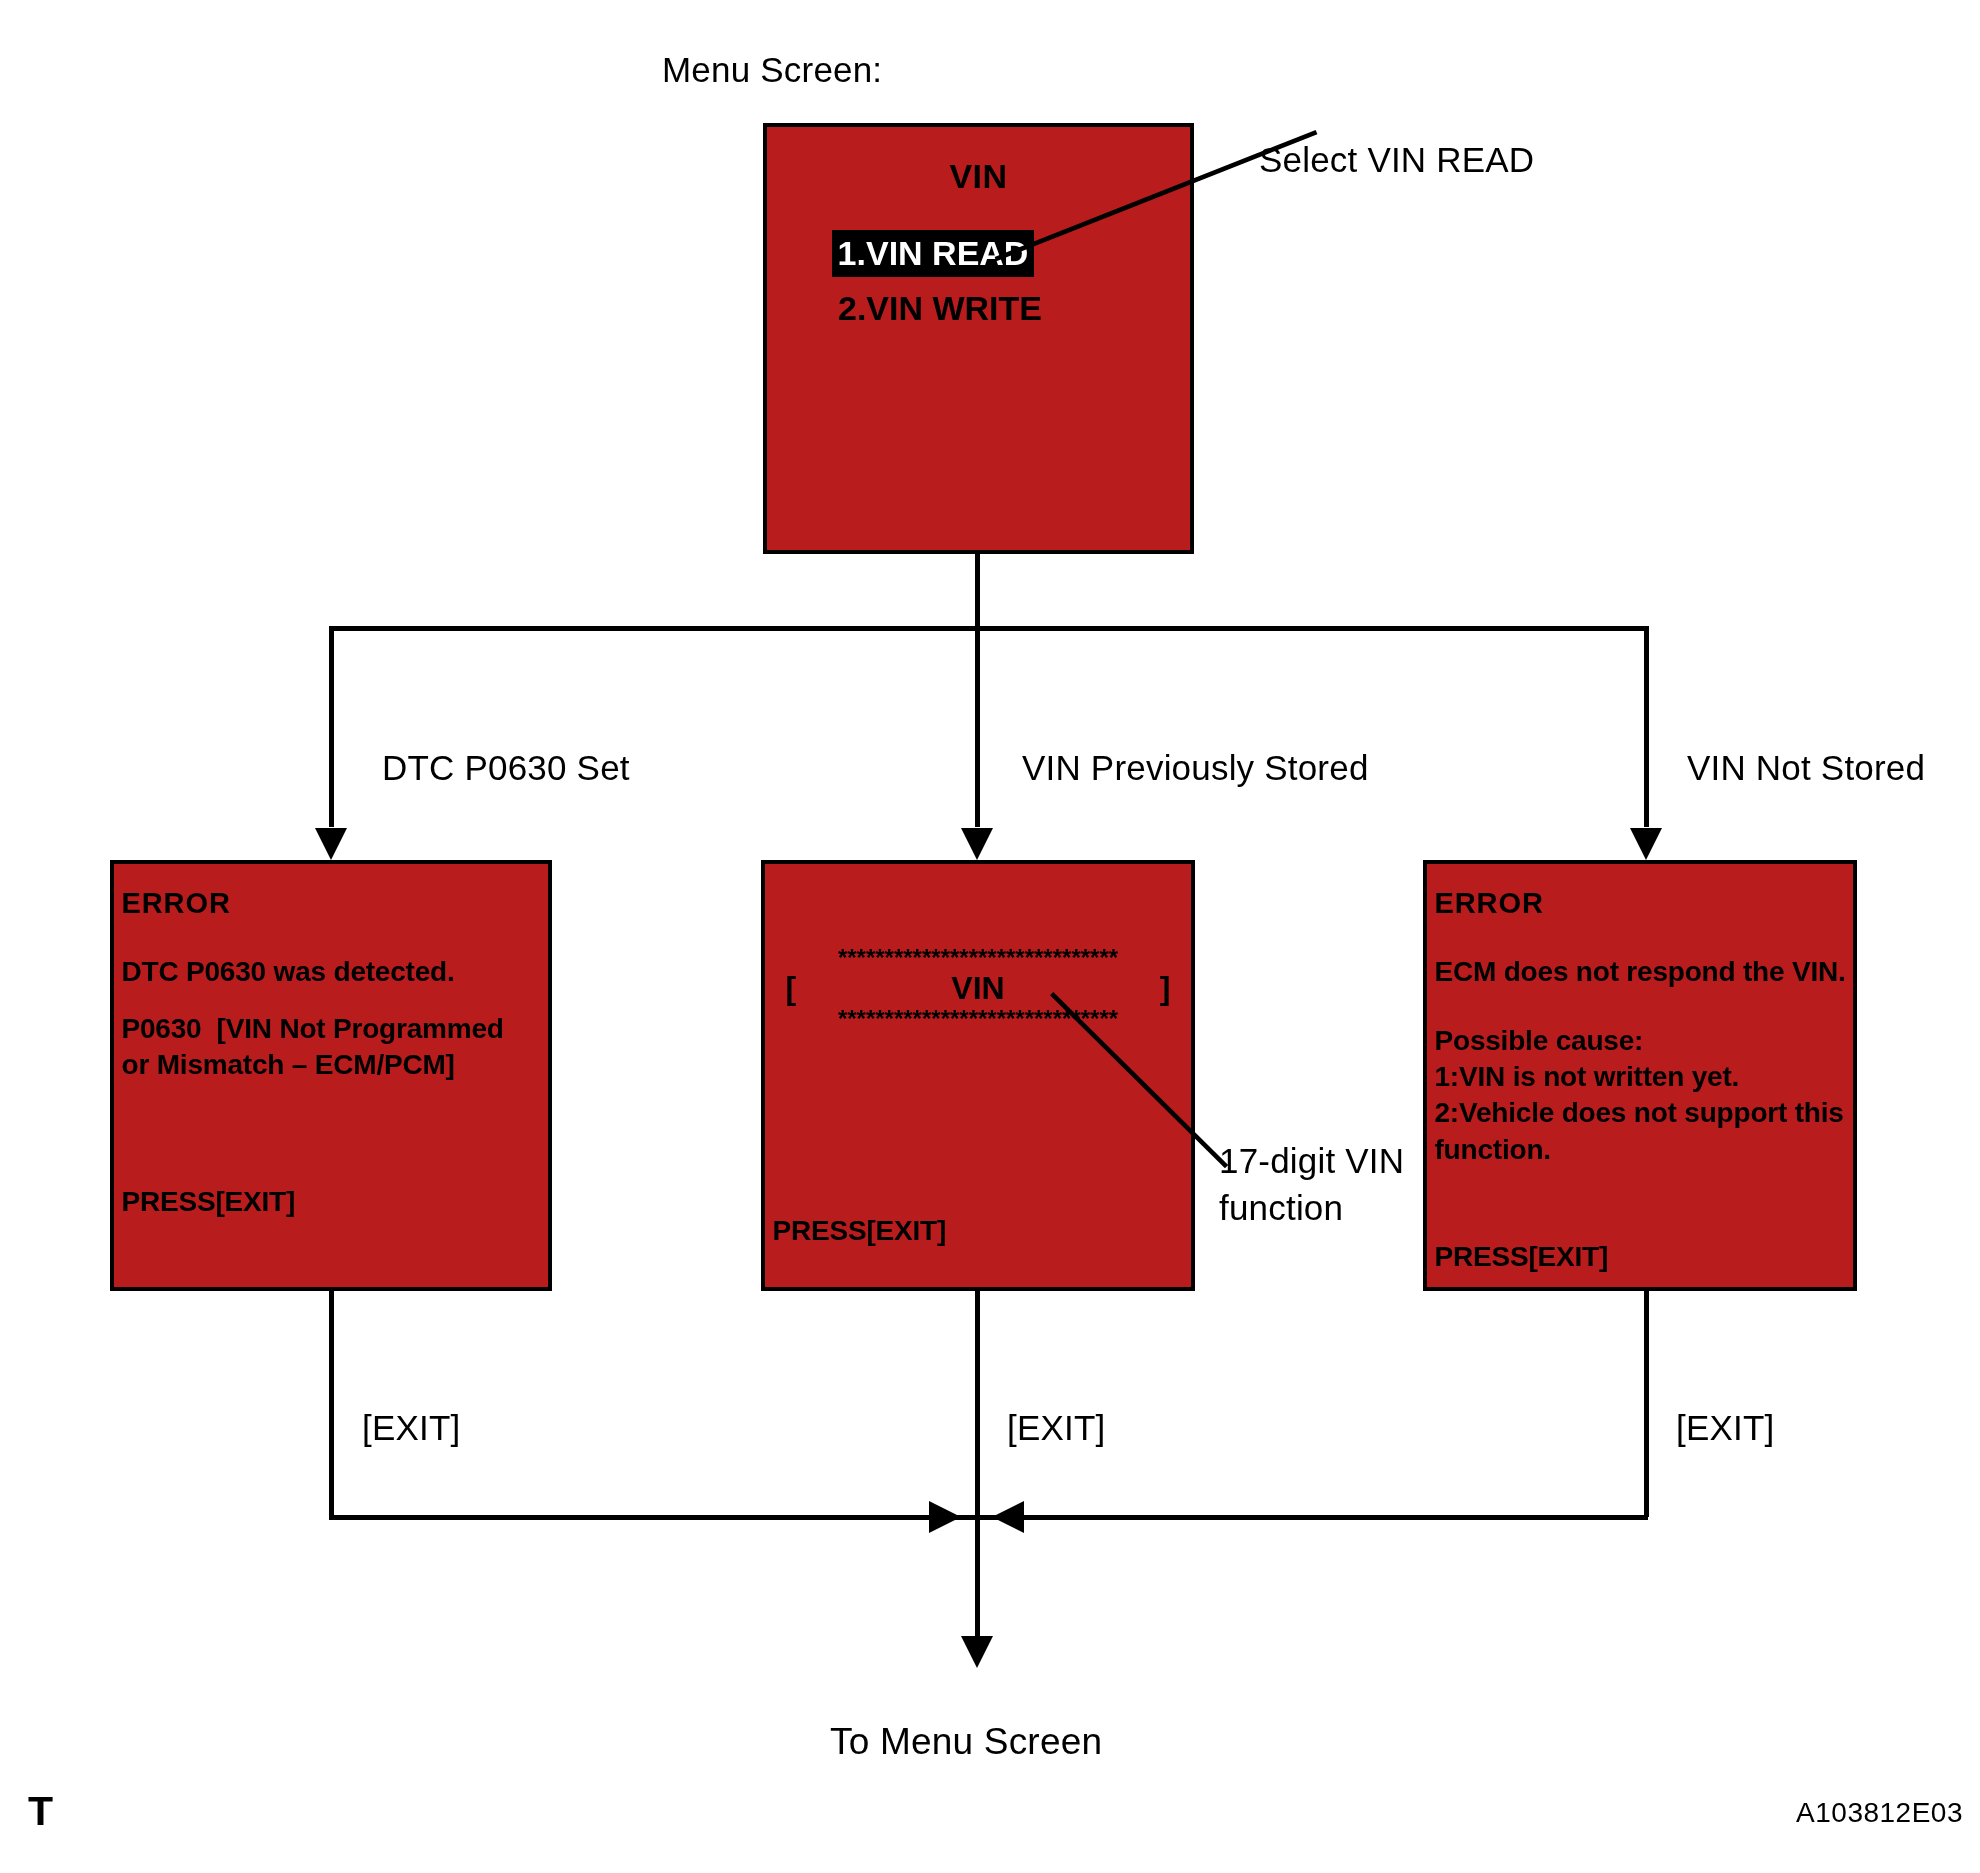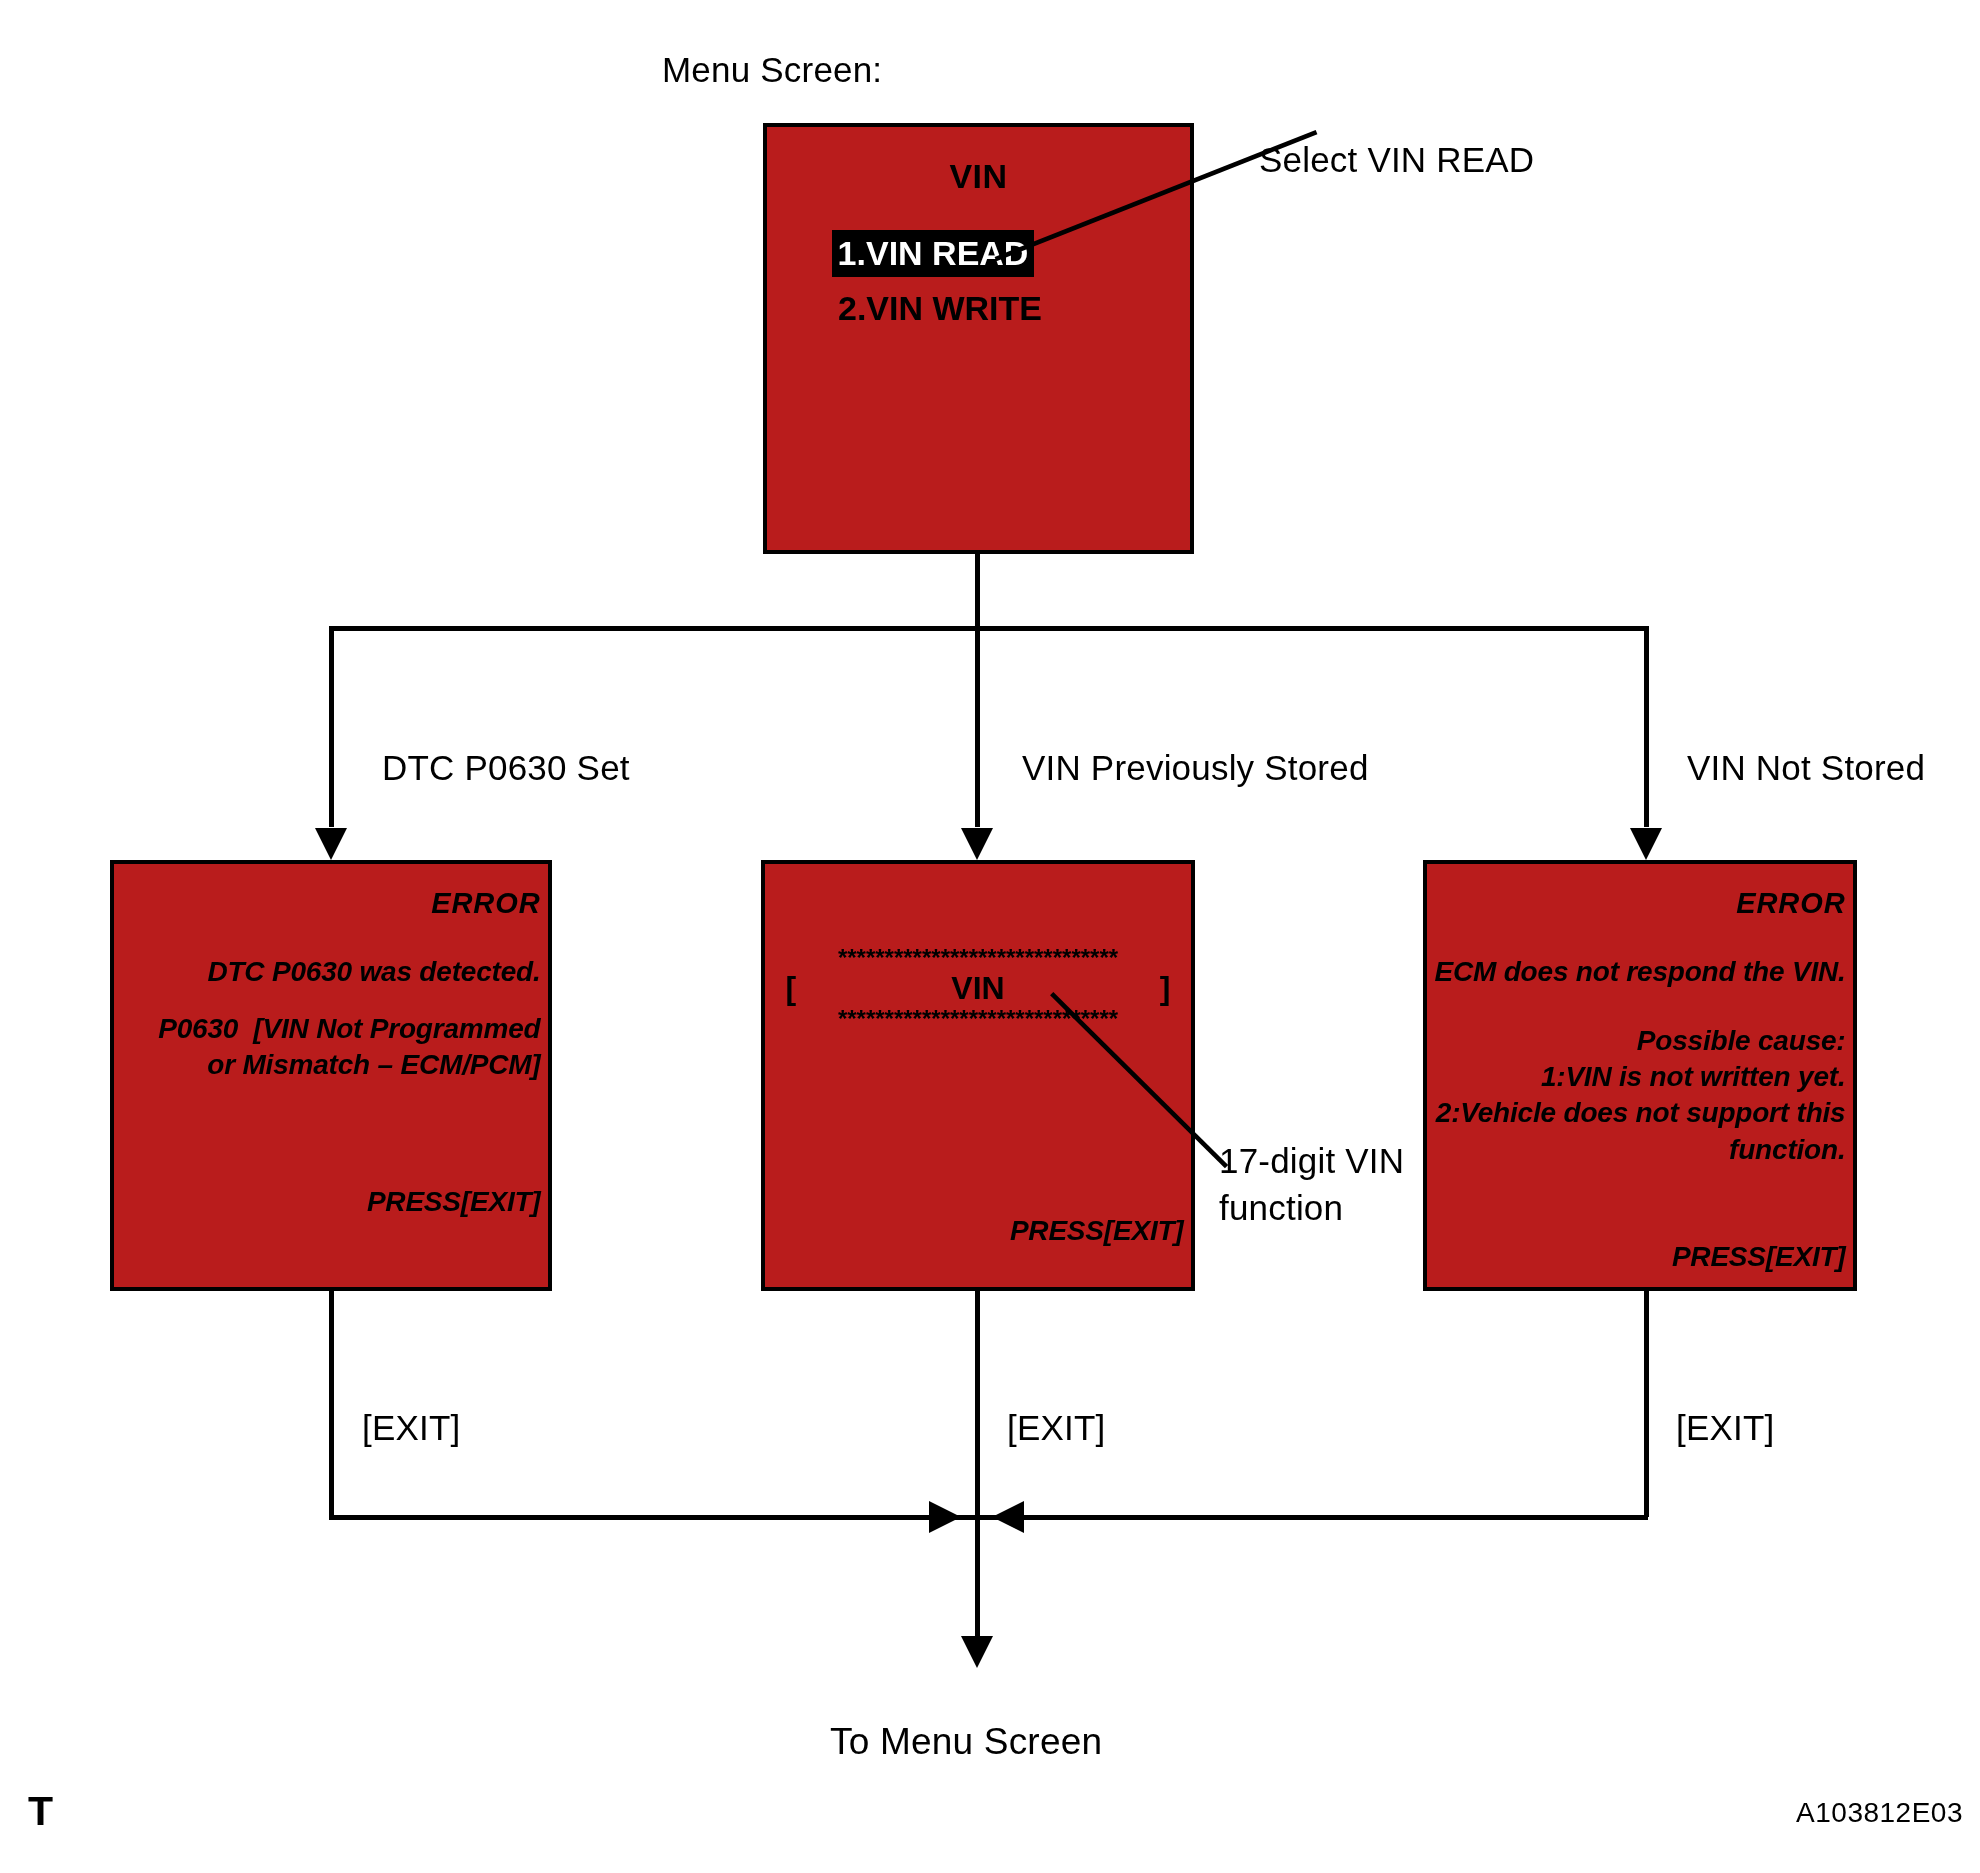--- a/index.html
+++ b/index.html
@@ -79,26 +79,25 @@
 
   .dlg-body {
     position: absolute;
     left: 0; right: 0; top: 0; bottom: 0;
     padding: 0 7.5px;
     box-sizing: border-box;
   }
   .dlg-line {
     font-family: "Liberation Sans", sans-serif;
     font-weight: 700;
-    text-align: right;
+    text-align: left;
     white-space: pre;
     font-size: 28px;
     line-height: 1.30;
     letter-spacing: -0.2px;
-    font-style: italic;
   }
   .dlg-title { font-size: 29px; letter-spacing: 0.9px; }
   .spacer-sm { height: 20.5px; }
   .spacer-md { height: 32px; }
   .spacer-lg { height: 50px; }
 
   .star-row {
     font-family: "Liberation Sans", sans-serif;
     font-weight: 700;
     font-size: 24px;

